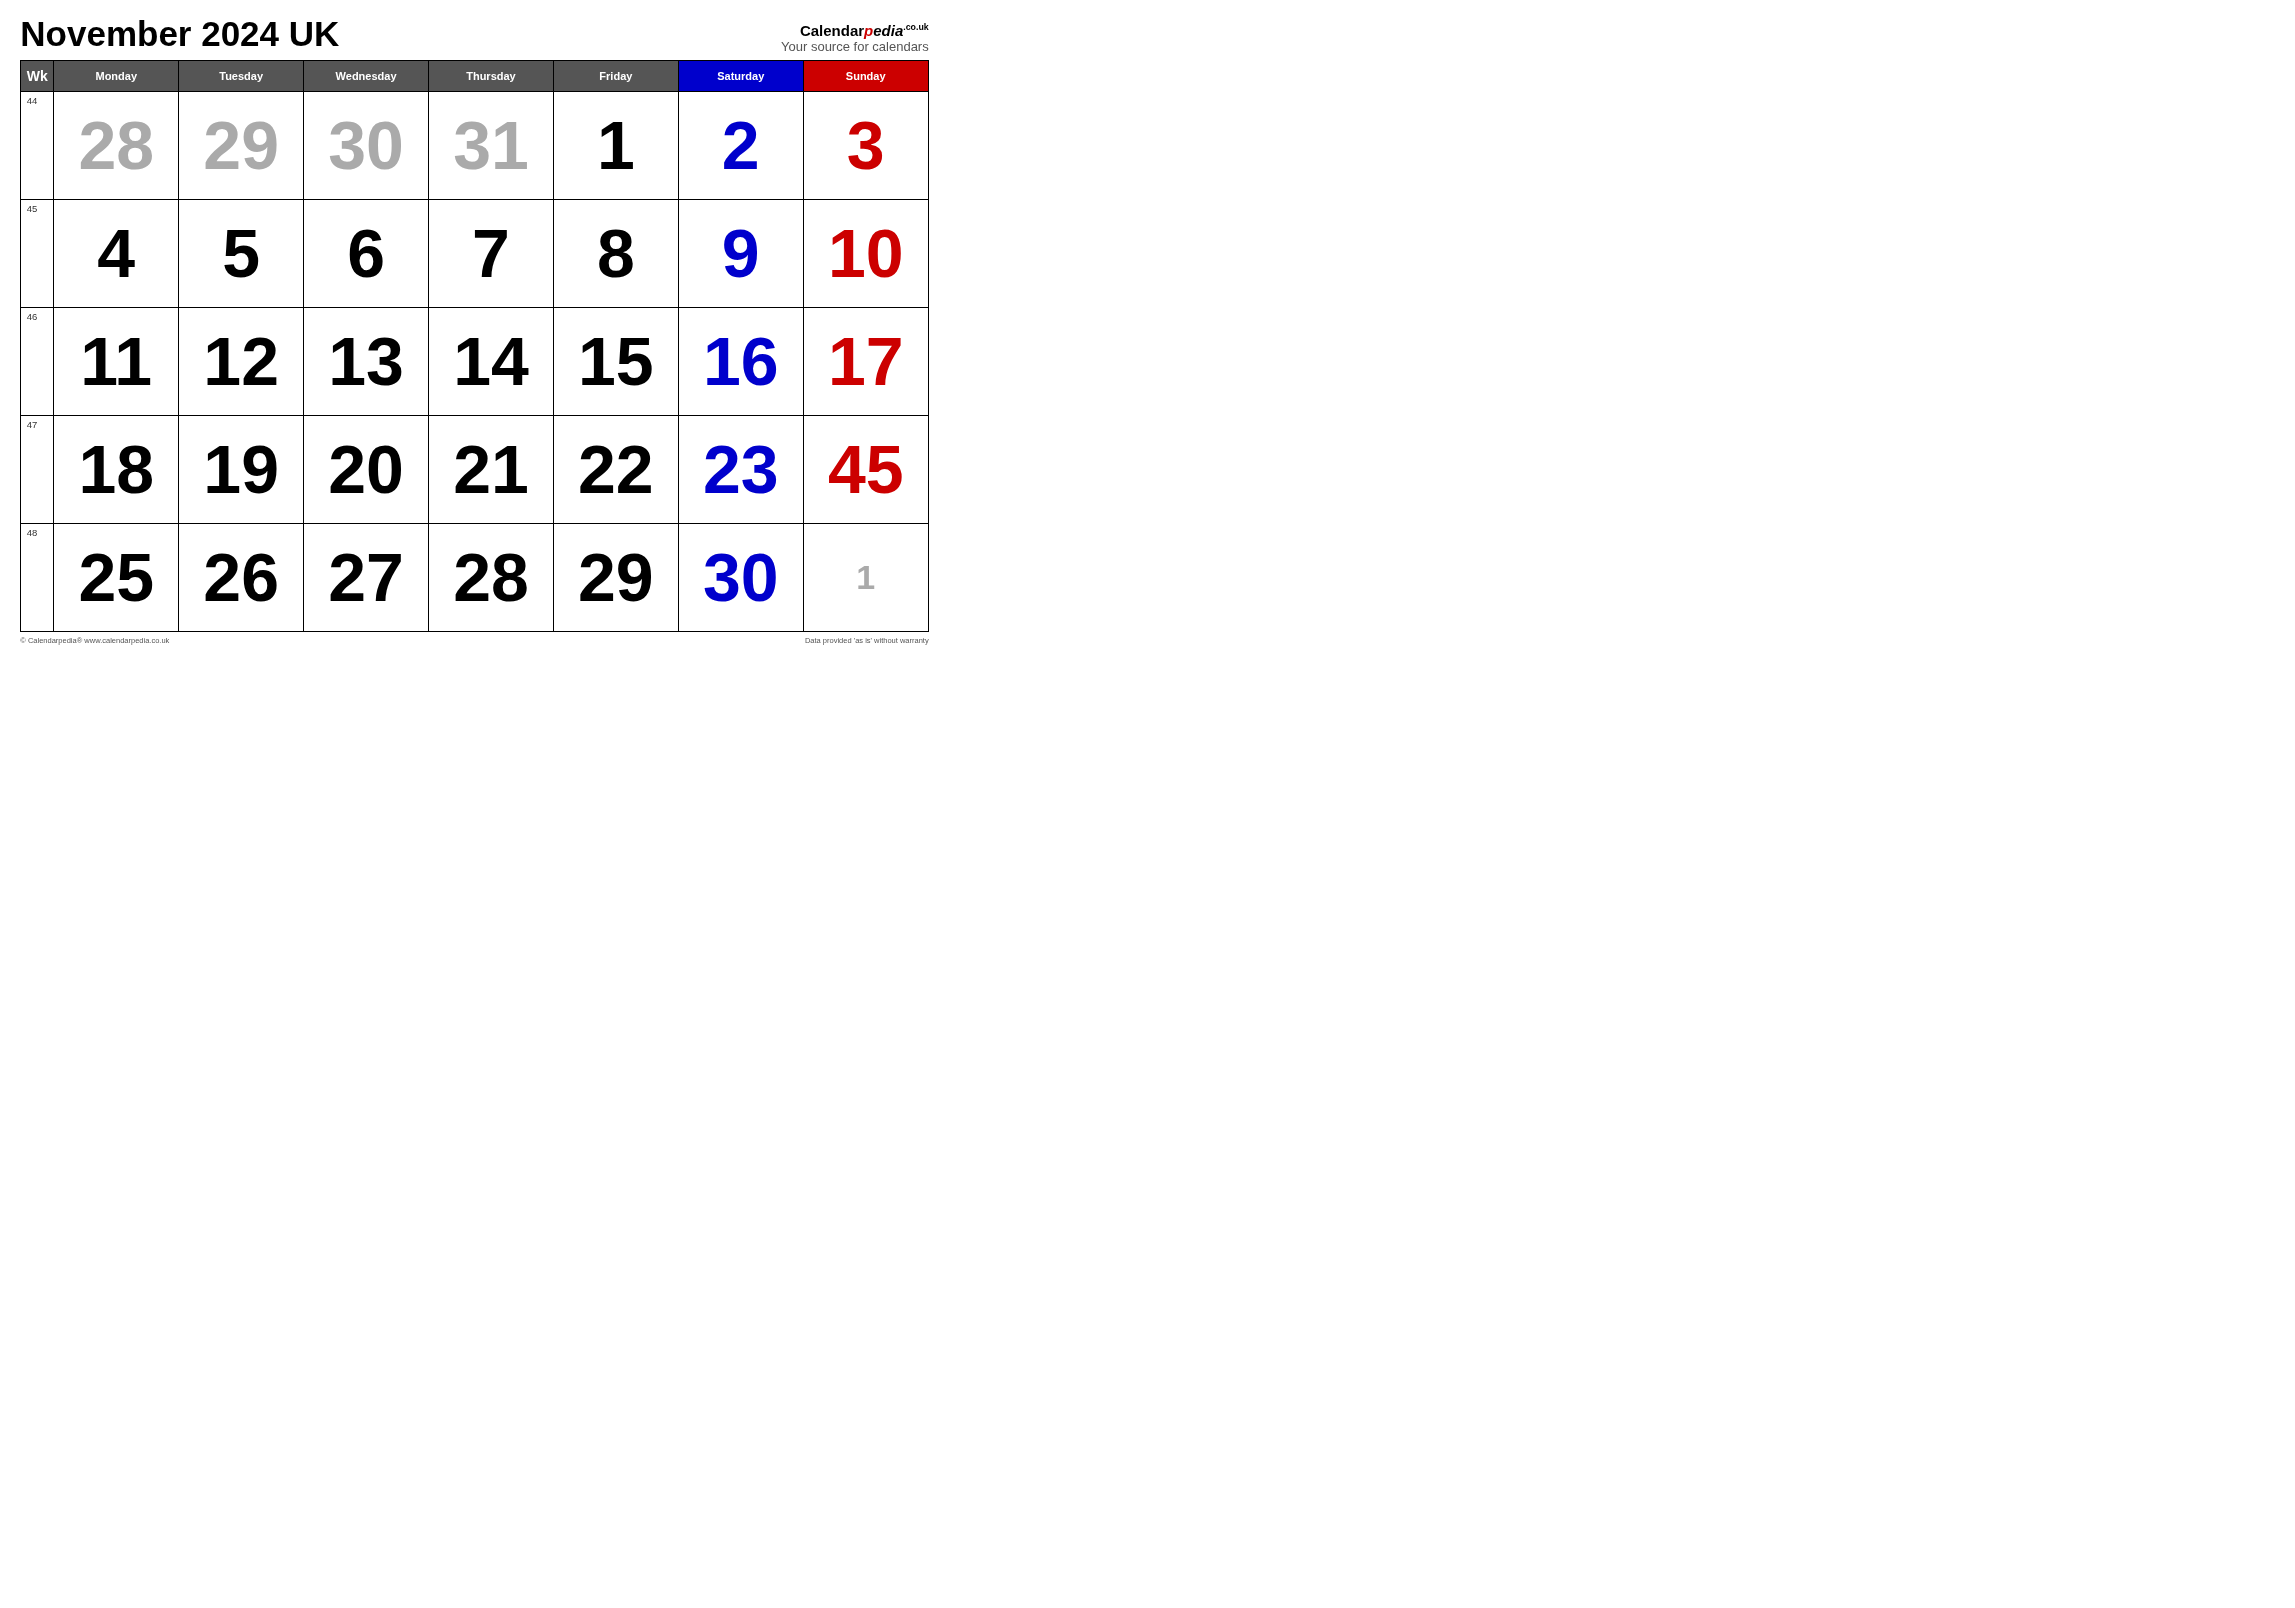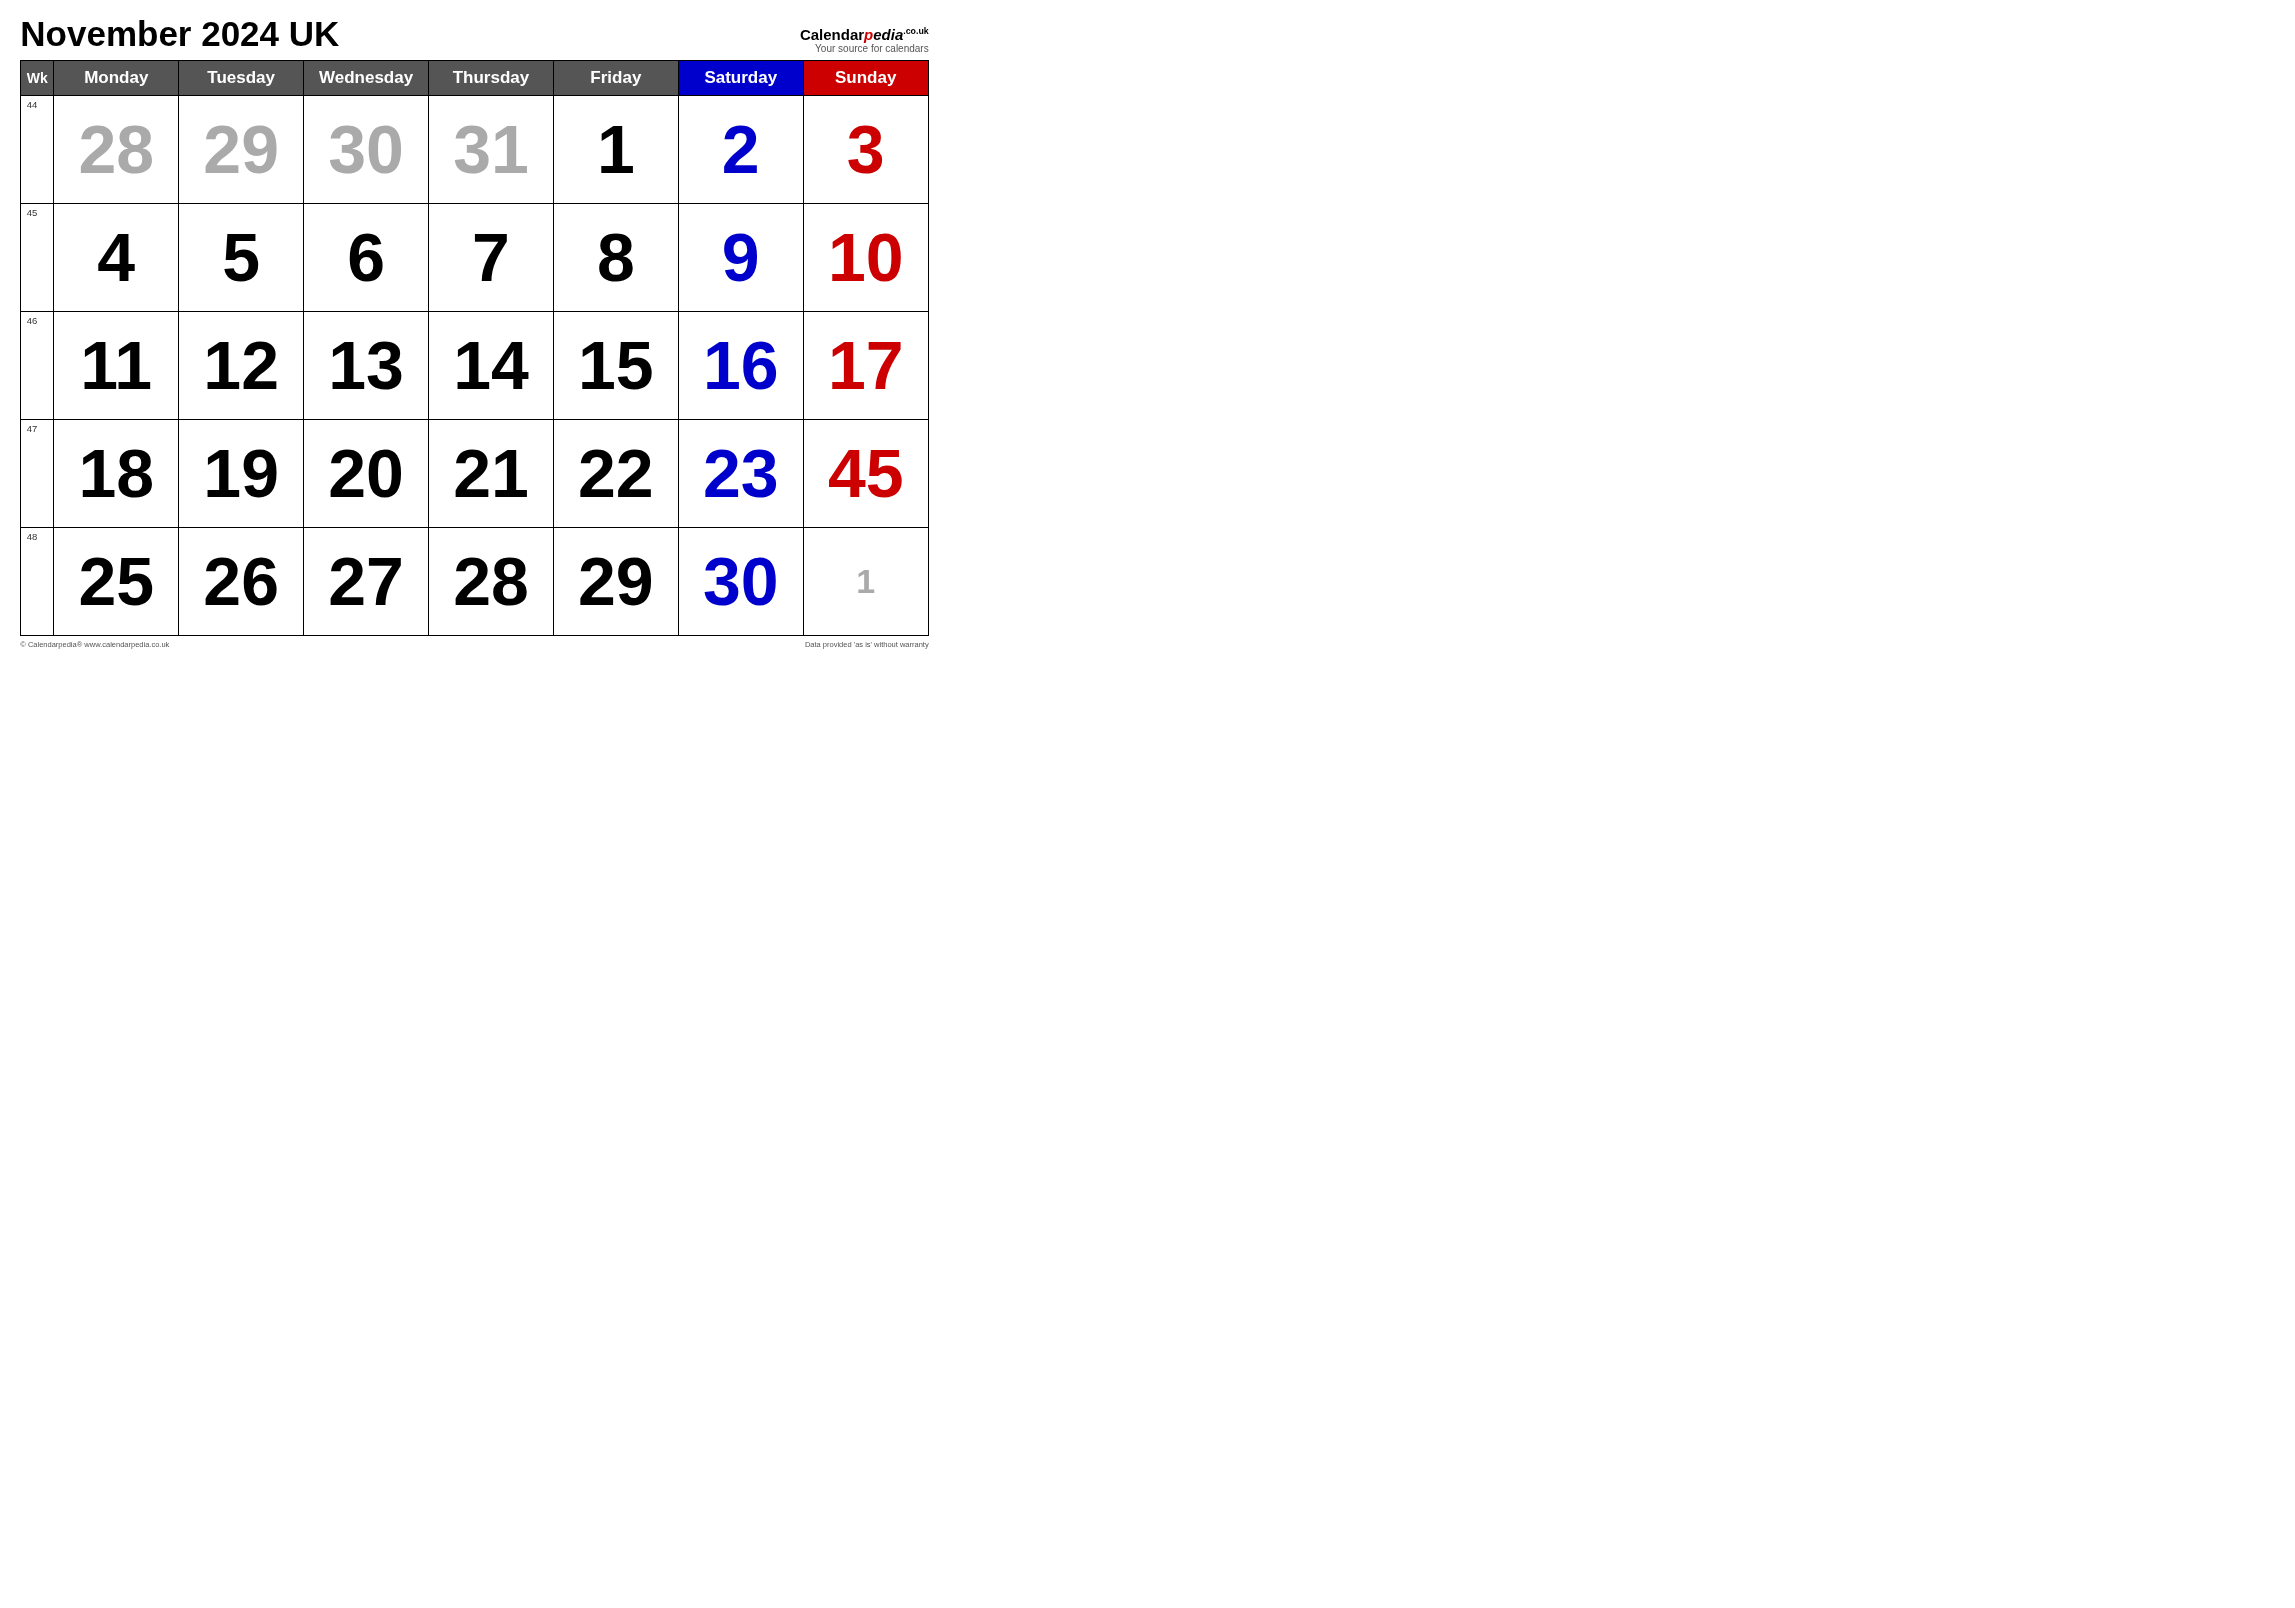--- a/index.html
+++ b/index.html
@@ -37,39 +37,39 @@
       font-size: 15px;
       font-weight: bold;
       color: #000;
     }
 
     .logo-text span {
       color: #cc0000;
     }
 
     .logo-sub {
-      font-size: 10px;
+      font-size: 13px;
       color: #555;
     }
 
     .logo-tld {
       font-size: 8.8px;
       color: #000;
       vertical-align: super;
     }
 
     table {
       width: 100%;
       border-collapse: collapse;
       table-layout: fixed;
     }
 
     thead tr th {
       padding: 6.8px 3.4px;
-      font-size: 17px;
+      font-size: 11px;
       font-weight: bold;
       color: #fff;
       text-align: center;
       border: 1.4px solid #000;
     }
 
     th.wk-header {
       background: #555;
       font-size: 14px;
       width: 33px;

